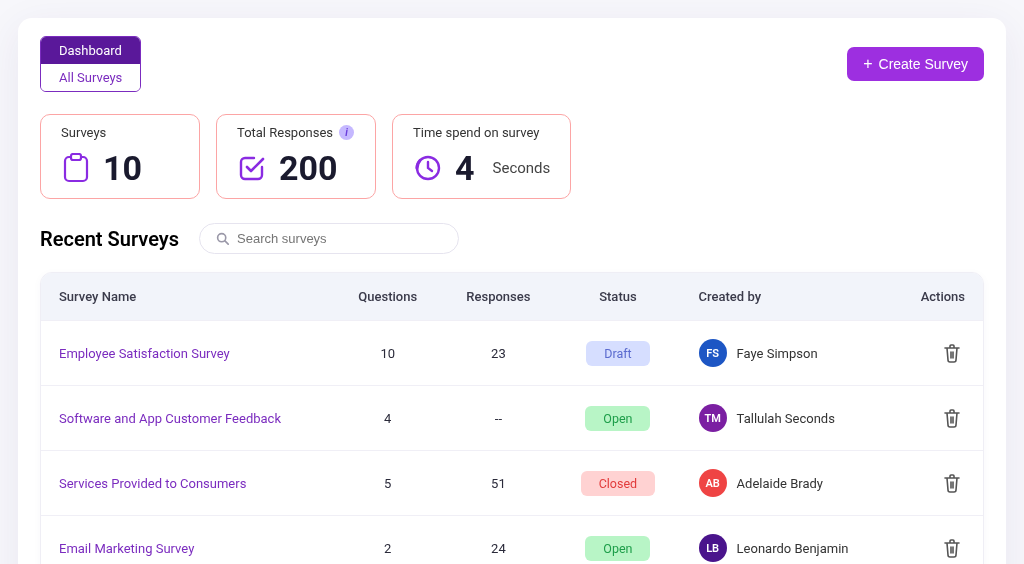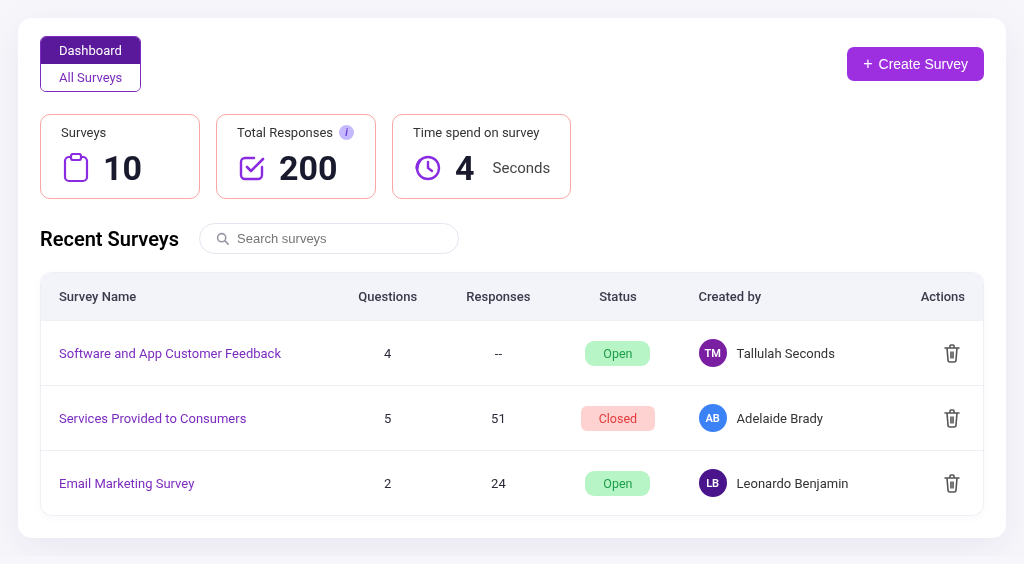--- a/index.html
+++ b/index.html
@@ -59,21 +59,21 @@
 thead tr { background:#f2f4fa; }
 th { text-align:left; font-weight:500; font-size:13px; color:#3a3a4a; padding:16px 18px; }
 th.center { text-align:center; }
 th.right  { text-align:right; }
 td { padding:18px 18px; border-top:1px solid #f0eff6; font-size:13px; vertical-align:middle; }
 td.center{ text-align:center; }
 td.right { text-align:right; }
 .survey-link { color:#7b2cbf; cursor:pointer; }
 .badge { display:inline-block; padding:5px 18px; border-radius:6px; font-size:12.5px; }
 .badge-draft  { background:#d6deff; color:#5b6bcf; }
-.badge-open   { background:#b8f5c6; color:#1e9e4a;border-radius:9px; }
+.badge-open   { background:#b8f5c6; color:#1e9e4a; }
 .badge-closed { background:#ffd2d2; color:#e23b3b; }
 .avatar {
   width:28px; height:28px; border-radius:50%; display:inline-flex;
   align-items:center; justify-content:center; color:#fff; font-size:11px;
   font-weight:600; margin-right:10px; vertical-align:middle;
 }
 .user-name { vertical-align:middle; color:#333; }
 .trash-btn { background:none; border:none; cursor:pointer; color:#555; padding:4px;}
 svg { display:block; }
 </style>
@@ -159,36 +159,47 @@
           <th>Survey Name</th>
           <th class="center">Questions</th>
           <th class="center">Responses</th>
           <th class="center">Status</th>
           <th>Created by</th>
           <th class="right">Actions</th>
         </tr>
       </thead>
       <tbody id="rows-body">
           <tr>
+            <td><span class="survey-link">Employee Satisfaction Survey</span></td>
+            <td class="center">10</td>
+            <td class="center">23</td>
+            <td class="center"><span class="badge badge-draft">Draft</span></td>
+            <td><span class="avatar" style="background:#1d56c4">FS</span><span class="user-name">Faye Simpson</span></td>
+            <td class="right"><button class="trash-btn"><span><svg width="18" height="20" viewBox="0 0 18 20" fill="none">
+                    <path d="M2 5h14M7 5V3a1 1 0 0 1 1-1h2a1 1 0 0 1 1 1v2M4 5l1 12a2 2 0 0 0 2 2h4a2 2 0 0 0 2-2l1-12" stroke="#555" stroke-width="1.6" stroke-linecap="round"></path>
+                    <path d="M8 9v6M10 9v6" stroke="#555" stroke-width="1.6" stroke-linecap="round"></path>
+                  </svg></span></button></td>
+          </tr>
+          <tr>
             <td><span class="survey-link">Software and App Customer Feedback</span></td>
             <td class="center">4</td>
             <td class="center">--</td>
             <td class="center"><span class="badge badge-open">Open</span></td>
             <td><span class="avatar" style="background:#7b1fa2">TM</span><span class="user-name">Tallulah Seconds</span></td>
             <td class="right"><button class="trash-btn"><span><svg width="18" height="20" viewBox="0 0 18 20" fill="none">
                     <path d="M2 5h14M7 5V3a1 1 0 0 1 1-1h2a1 1 0 0 1 1 1v2M4 5l1 12a2 2 0 0 0 2 2h4a2 2 0 0 0 2-2l1-12" stroke="#555" stroke-width="1.6" stroke-linecap="round"></path>
                     <path d="M8 9v6M10 9v6" stroke="#555" stroke-width="1.6" stroke-linecap="round"></path>
                   </svg></span></button></td>
           </tr>
           <tr>
             <td><span class="survey-link">Services Provided to Consumers</span></td>
             <td class="center">5</td>
             <td class="center">51</td>
             <td class="center"><span class="badge badge-closed">Closed</span></td>
-            <td><span class="avatar" style="background:#3b82f6">AB</span><span class="user-name">Adelaide Brady</span></td>
+            <td><span class="avatar" style="background:#ef4444">AB</span><span class="user-name">Adelaide Brady</span></td>
             <td class="right"><button class="trash-btn"><span><svg width="18" height="20" viewBox="0 0 18 20" fill="none">
                     <path d="M2 5h14M7 5V3a1 1 0 0 1 1-1h2a1 1 0 0 1 1 1v2M4 5l1 12a2 2 0 0 0 2 2h4a2 2 0 0 0 2-2l1-12" stroke="#555" stroke-width="1.6" stroke-linecap="round"></path>
                     <path d="M8 9v6M10 9v6" stroke="#555" stroke-width="1.6" stroke-linecap="round"></path>
                   </svg></span></button></td>
           </tr>
           <tr>
             <td><span class="survey-link">Email Marketing Survey</span></td>
             <td class="center">2</td>
             <td class="center">24</td>
             <td class="center"><span class="badge badge-open">Open</span></td>

